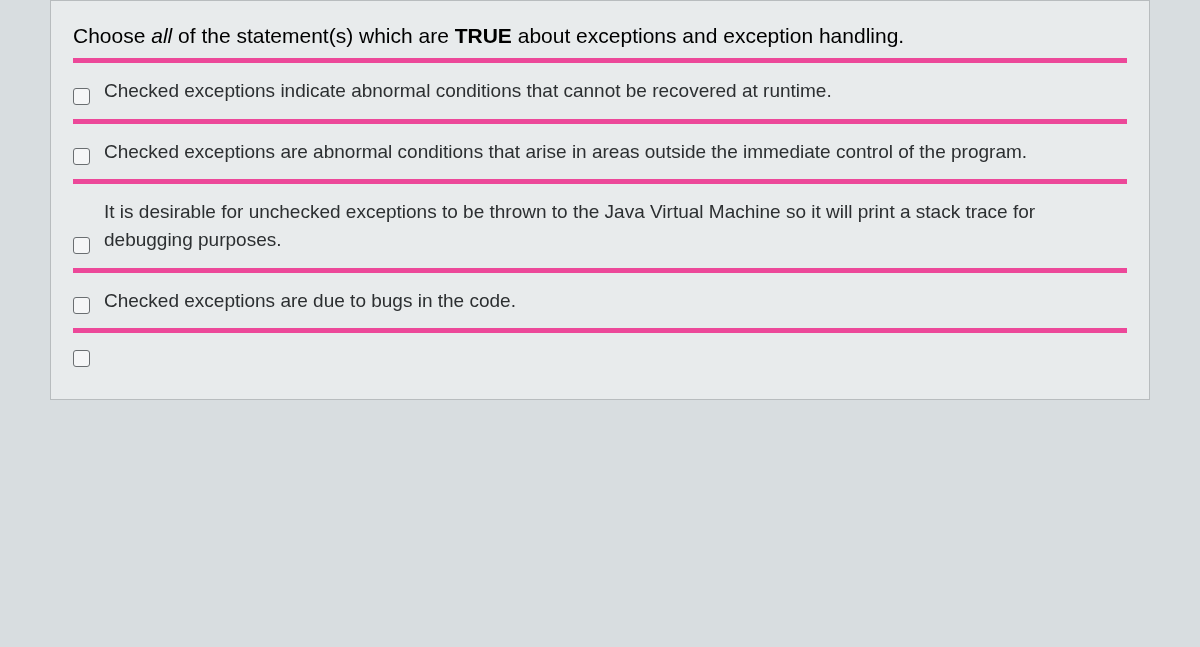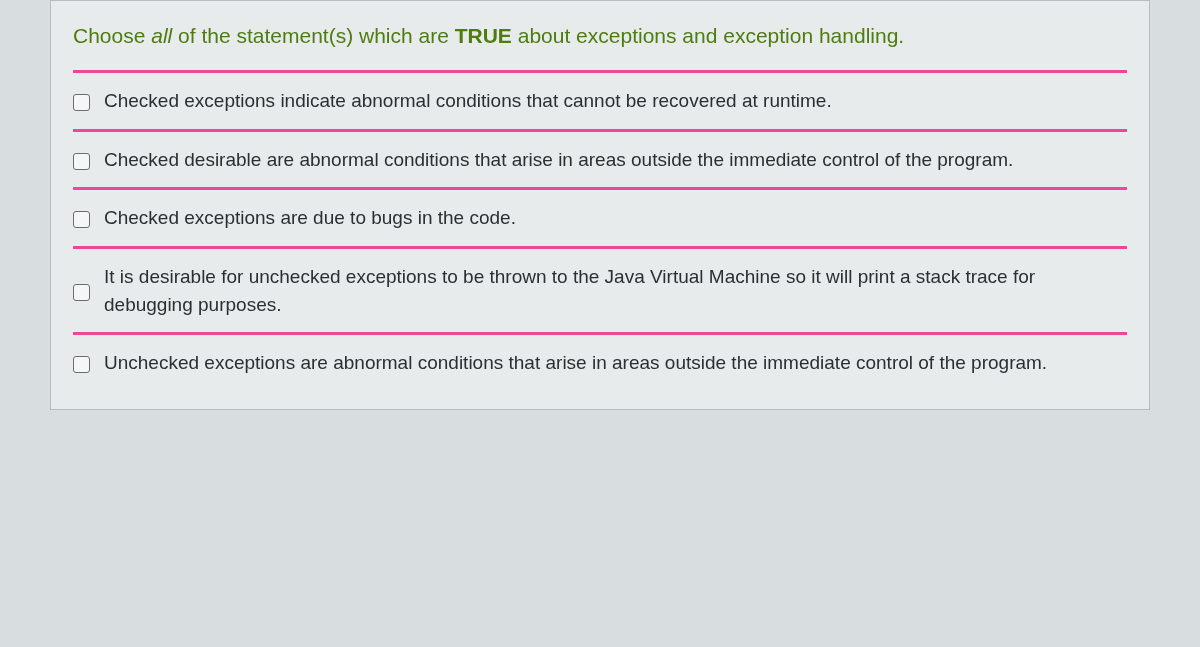--- a/index.html
+++ b/index.html
@@ -16,34 +16,34 @@
       overflow: hidden;
     }
     .question-container {
       background: #e8ebec;
       border: 1px solid #b8bcbe;
       margin: 0 50px 10px 50px;
       padding: 20px 22px 18px 22px;
     }
     .question-prompt {
       font-size: 21px;
-      color: #4d7c0f;
-      margin-bottom: 20px;
+      color: #000000;
+      margin-bottom: 8px;
       line-height: 1.4;
     }
     .question-prompt .italic {
       font-style: italic;
     }
     .question-prompt .bold {
       font-weight: bold;
     }
     .option-row {
       display: flex;
-      align-items: center;
-      border-top: 3px solid #ec4899;
+      align-items: flex-end;
+      border-top: 5px solid #ec4899;
       padding: 14px 0 14px 0;
     }
     .option-row:first-of-type {
       border-top: 1px solid #b8bcbe;
     }
     .checkbox {
       appearance: none;
       -webkit-appearance: none;
       width: 17px;
       height: 17px;
@@ -72,32 +72,31 @@
     <span>Choose </span><span class="italic">all</span><span> of the statement(s) which are </span><span class="bold">TRUE</span><span> about exceptions and exception handling.</span>
   </div>
 
   <div class="option-row">
     <input type="checkbox" class="checkbox" style="">
     <div class="option-text">Checked exceptions indicate abnormal conditions that cannot be recovered at runtime.</div>
   </div>
 
   <div class="option-row">
     <input type="checkbox" class="checkbox" style="">
-    <div class="option-text">Checked desirable are abnormal conditions that arise in areas outside the immediate control of the program.</div>
+    <div class="option-text">Checked exceptions are abnormal conditions that arise in areas outside the immediate control of the program.</div>
   </div>
 
+
+  <div class="option-row">
+    <input type="checkbox" class="checkbox" style="">
+    <div class="option-text">It is desirable for unchecked exceptions to be thrown to the Java Virtual Machine so it will print a stack trace for debugging purposes.</div>
+  </div>
 
   <div class="option-row">
     <input type="checkbox" class="checkbox" style="">
     <div class="option-text">Checked exceptions are due to bugs in the code.</div>
   </div>
 
   <div class="option-row">
     <input type="checkbox" class="checkbox" style="">
-    <div class="option-text">It is desirable for unchecked exceptions to be thrown to the Java Virtual Machine so it will print a stack trace for debugging purposes.</div>
-  </div>
-
-  <div class="option-row">
-    <input type="checkbox" class="checkbox" style="">
-    <div class="option-text">Unchecked exceptions are abnormal conditions that arise in areas outside the immediate control of the program.</div>
   </div>
 
 </div>
 
 </body></html>

